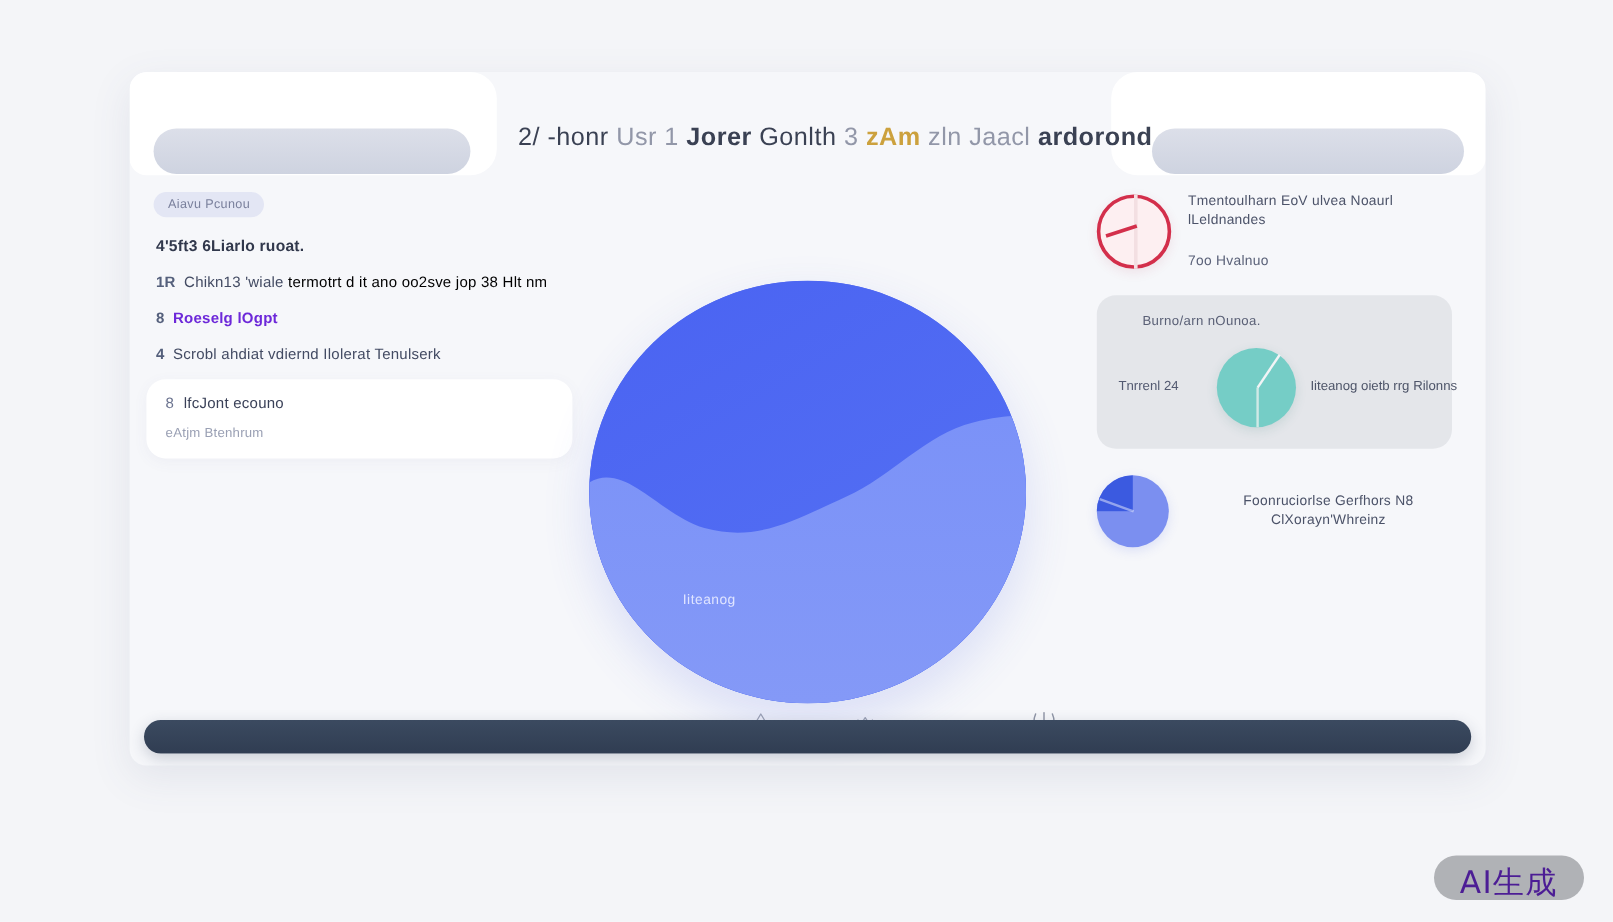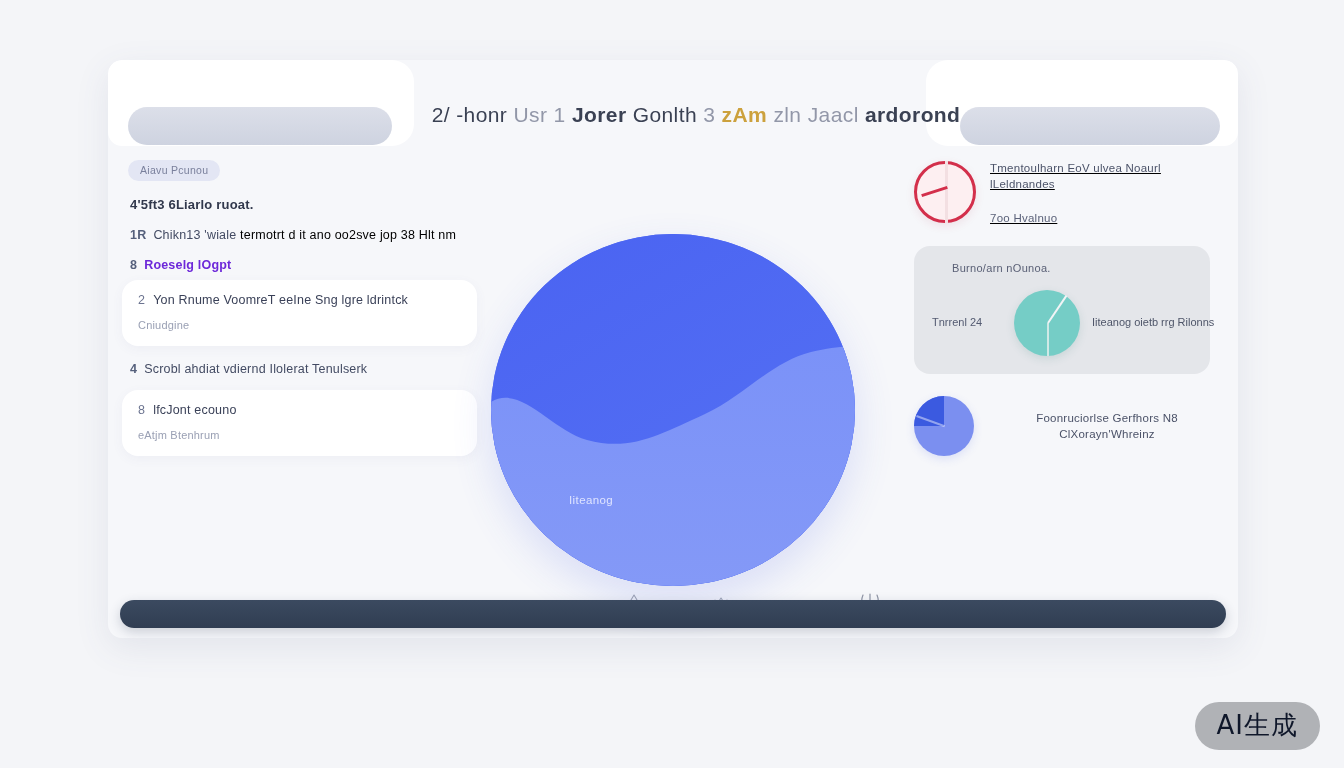--- a/index.html
+++ b/index.html
@@ -191,23 +191,22 @@
     position: absolute;
     right: 0;
     top: 86px;
     width: 330px;
     height: 492px;
     padding: 14px 14px 0 6px;
   }
 
   .stat-row {
     display: flex;
-    align-items: center;
+    align-items: flex-end;
     gap: 14px;
-    text-decoration: underline;
   }
 
   .donut-red {
     flex: 0 0 auto;
     width: 62px; height: 62px;
     border-radius: 50%;
     position: relative;
     background: #fdeff1;
     border: 3px solid #d32f4b;
     box-shadow: 0 3px 10px rgba(180,40,70,0.10);
@@ -349,24 +348,24 @@
     border-radius: 14px;
     background: linear-gradient(180deg,#3b4a60 0%,#303d52 100%);
     box-shadow: 0 4px 12px rgba(45,60,85,0.22);
   }
 
   
   #ai-watermark {
     position: absolute;
     right: 24px;
     bottom: 18px;
-    padding: 9px 22px 11px;
+    padding: 9px 22px 0;
     border-radius: 24px;
     background: #b0b2b6;
-    color: #0f172a;
+    color: #4c1d95;
     font-size: 26px;
     line-height: 28px;
     letter-spacing: 1px;
     font-family: "DejaVu Sans", sans-serif;
   }
 </style>
 </head>
 <body>
 
 <div id="app-window">
@@ -398,26 +397,20 @@
 
     <div class="left-line">
       <span class="num">1R</span><span class="lead">Chikn13 'wiale</span>
       <span class="muted">termotrt d it ano oo2sve jop 38 Hlt nm</span>
     </div>
 
     <div class="left-line">
       <span class="num">8</span><span class="accent">Roeselg lOgpt</span>
     </div>
 
-    <div class="left-card">
-      <div class="row-main">
-        <span class="num">2</span><span>Yon Rnume VoomreT eeIne Sng lgre ldrintck</span>
-      </div>
-      <div class="row-sub">Cniudgine</div>
-    </div>
 
     <div class="left-line">
       <span class="num">4</span><span class="lead">Scrobl ahdiat vdiernd Ilolerat Tenulserk</span>
     </div>
 
     <div class="left-card" style="margin-top:14px;">
       <div class="row-main">
         <span class="num">8</span><span>lfcJont ecouno</span>
       </div>
       <div class="row-sub">eAtjm Btenhrum</div>

